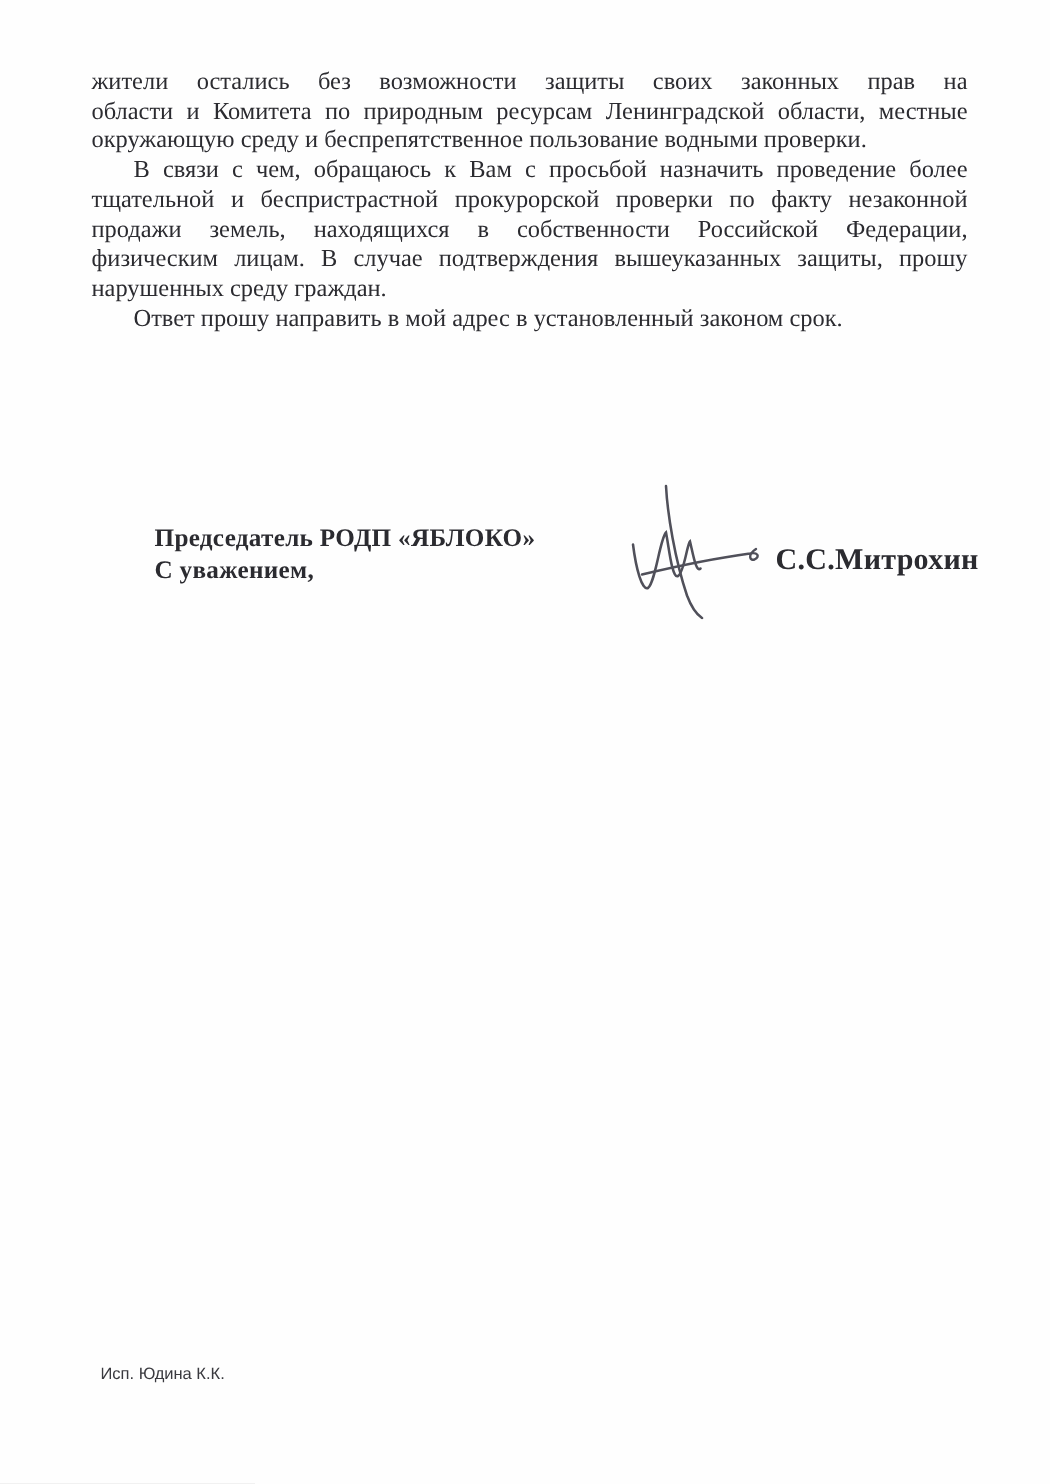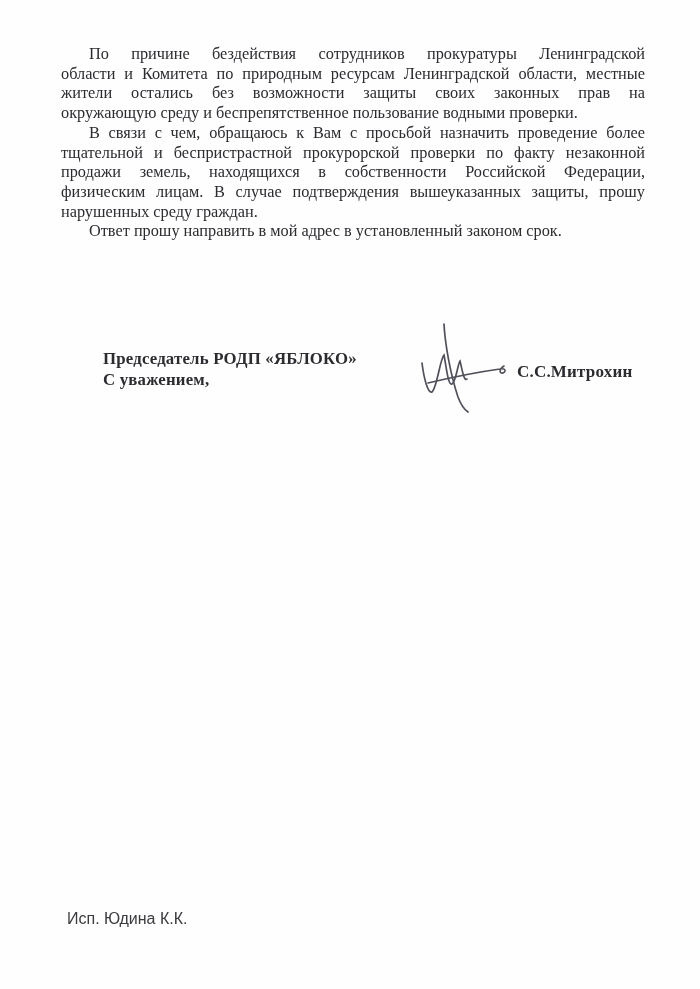--- a/index.html
+++ b/index.html
@@ -47,44 +47,43 @@
     position: absolute;
     left: 413px;
     top: 321px;
     width: 102px;
     height: 92px;
   }
   .signer-name {
     position: absolute;
     left: 517px;
     top: 362px;
-    font-size: 17px;
+    font-size: 20px;
     font-weight: 700;
     letter-spacing: 0.2px;
   }
   .executor-note {
     position: absolute;
     left: 67px;
     top: 910px;
-    font-size: 16px;
+    font-size: 11px;
     color: #3a3a3f;
     font-family: "Liberation Sans", "DejaVu Sans", sans-serif;
   }
 </style>
 </head>
 <body>
 
 <div class="page">
 
   <div class="body-text">
 
     <div class="para">
-      <div class="line first">По причине бездействия сотрудников прокуратуры Ленинградской</div>
+      <div class="line">жители остались без возможности защиты своих законных прав на</div>
       <div class="line">области и Комитета по природным ресурсам Ленинградской области, местные</div>
-      <div class="line">жители остались без возможности защиты своих законных прав на</div>
       <div class="line last">окружающую среду и беспрепятственное пользование водными проверки.</div>
     </div>
 
     <div class="para">
       <div class="line first">В связи с чем, обращаюсь к Вам с просьбой назначить проведение более</div>
       <div class="line">тщательной и беспристрастной прокурорской проверки по факту незаконной</div>
       <div class="line">продажи земель, находящихся в собственности Российской Федерации,</div>
       <div class="line">физическим лицам. В случае подтверждения вышеуказанных защиты, прошу</div>
       <div class="line last">нарушенных среду граждан.</div>
     </div>

